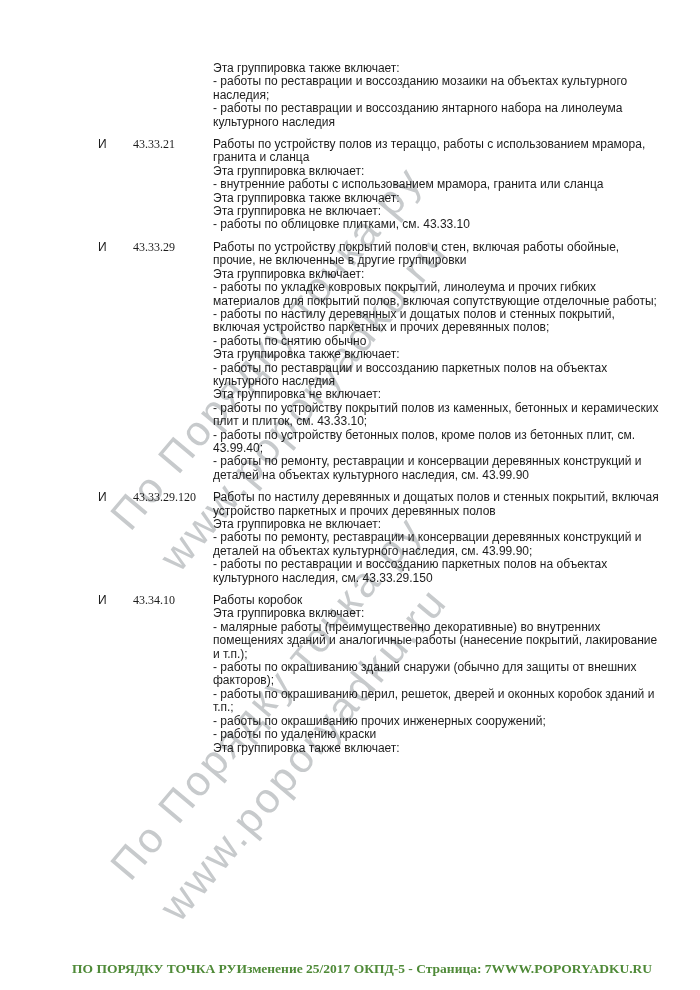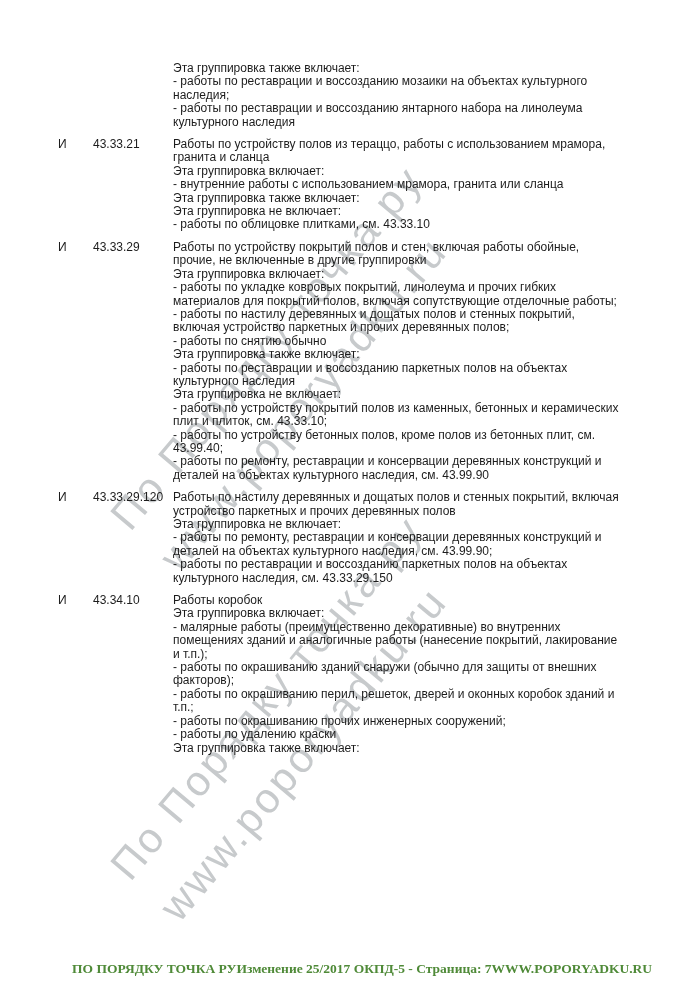--- a/index.html
+++ b/index.html
@@ -14,26 +14,26 @@
     font-size:42px; letter-spacing:3px; line-height:64px;
     white-space:nowrap; color:#c7cacc; font-weight:400;
     user-select:none; pointer-events:none;
   }
   .wm1 { left:95px; top:503px; }
   .wm2 { left:95px; top:853px; }
 
   .content { position:absolute; left:0; top:62px; width:700px; z-index:1; }
   .entry {
     display:flex; align-items:flex-start;
-    padding-left:58px; margin-top:9px;
+    padding-left:98px; margin-top:9px;
     font-size:12px; line-height:13.4px; color:#1c1c1c;
   }
   .entry:first-child { margin-top:0; }
   .cell-letter { width:35px; flex:none; }
-  .cell-code   { width:80px; flex:none; }
+  .cell-code   { width:80px; flex:none;font-family:Liberation Serif, serif; }
   .cell-text   { width:450px; flex:none; }
   .cell-text div { margin:0; }
 
   .footer {
     position:absolute; left:72px; right:72px; top:961px; z-index:1;
     display:flex; justify-content:space-between; align-items:baseline;
     font-family:"Liberation Serif", serif; font-weight:bold;
     font-size:13.5px; color:#4f8a38; white-space:nowrap;
   }
 </style>

